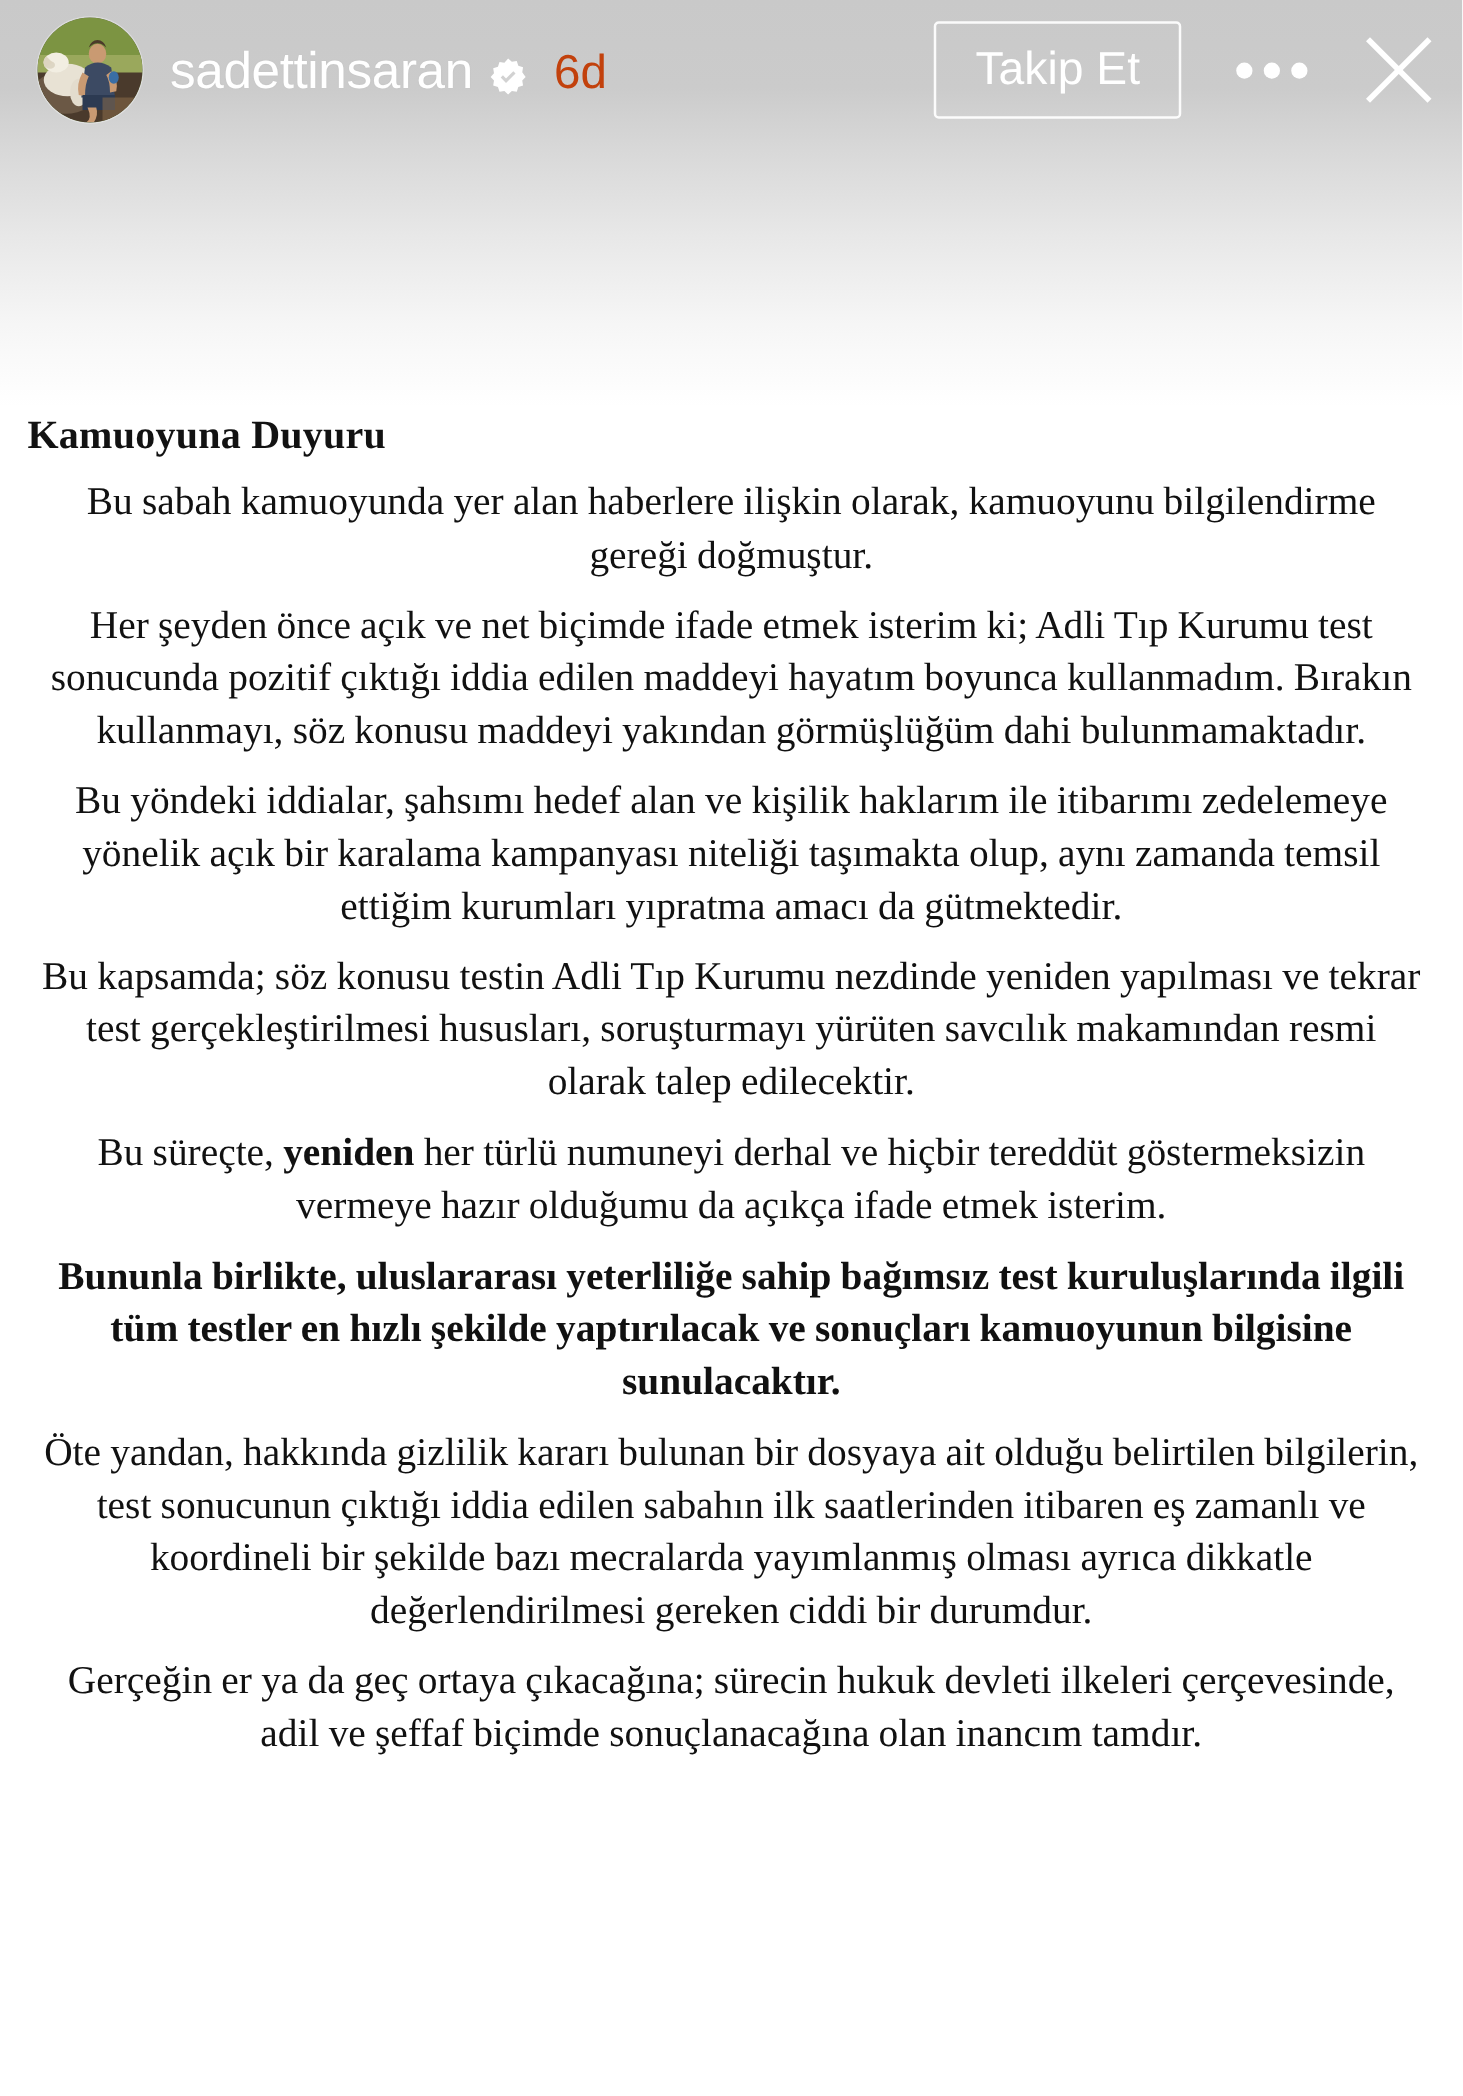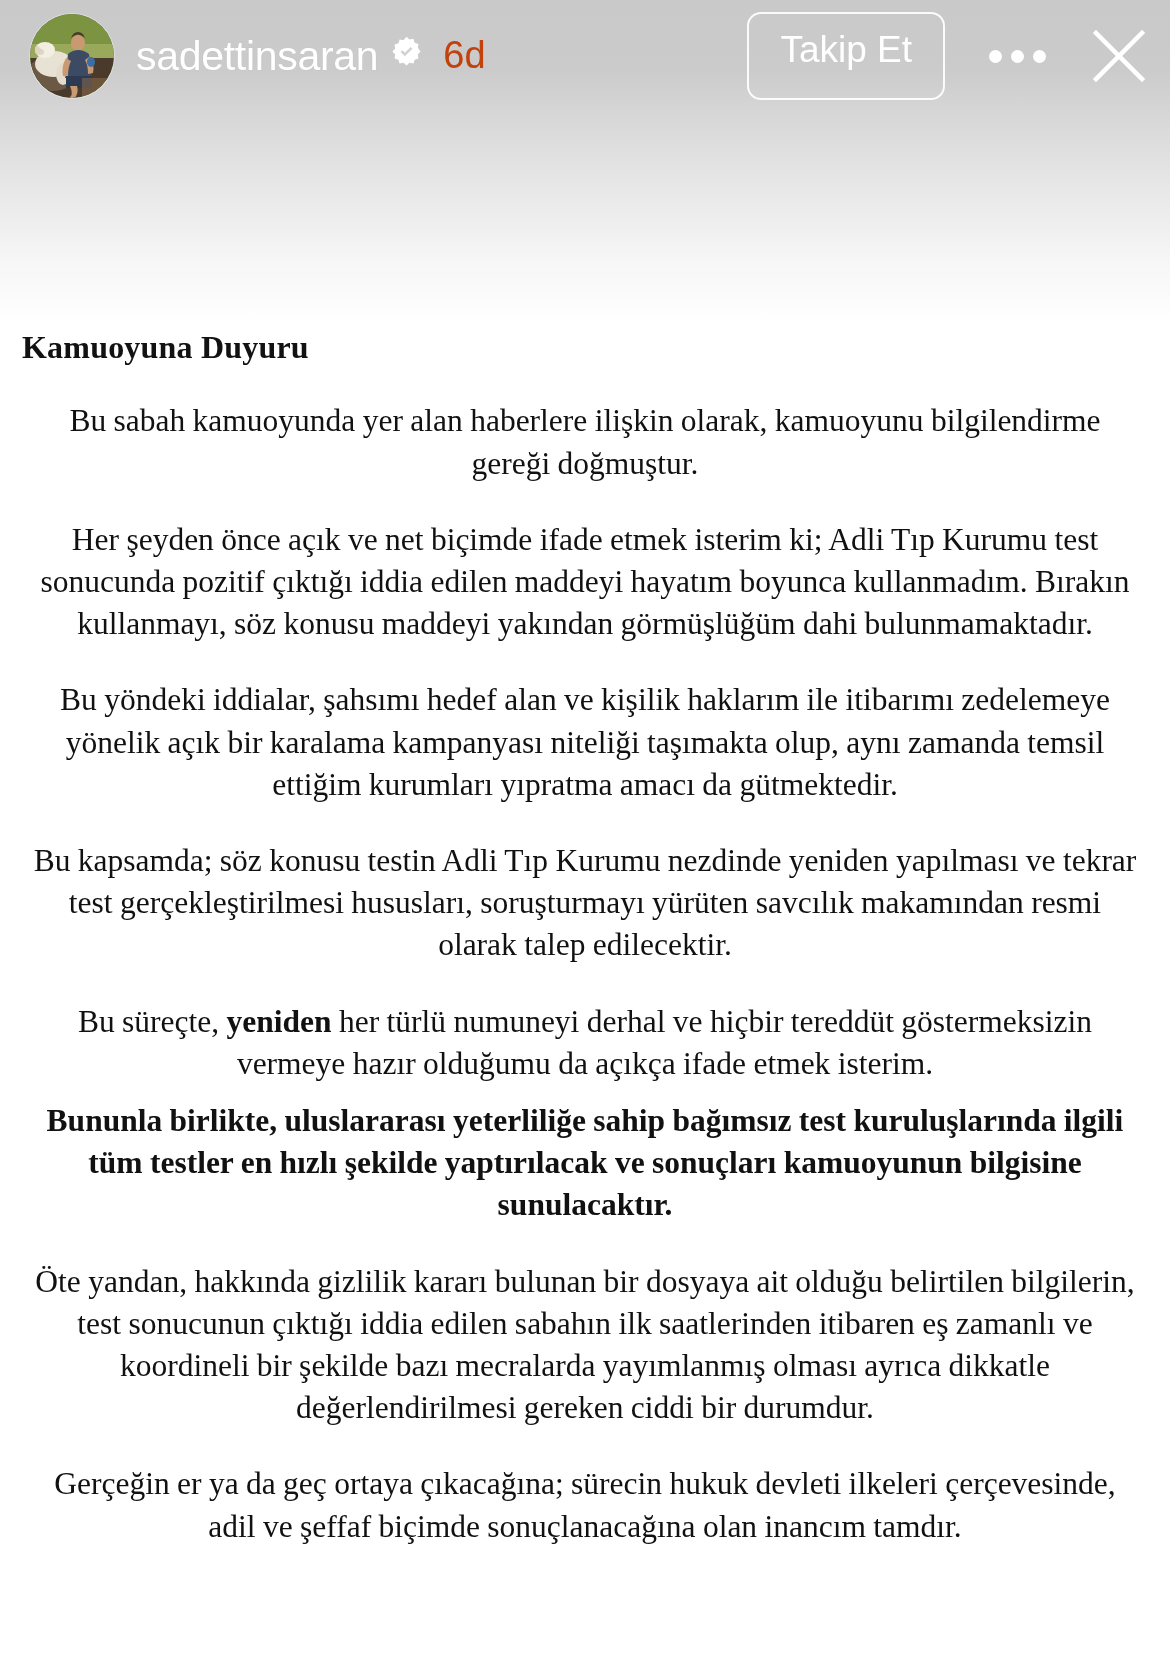--- a/index.html
+++ b/index.html
@@ -56,21 +56,21 @@
     border-radius: 50%;
     overflow: hidden;
     position: relative;
     background: #5e6b3a;
     box-shadow: 0 0 0 1px rgba(255,255,255,0.35);
   }
   .avatar svg { display: block; width: 100%; height: 100%; }
 
   .username-wrap {
     display: flex;
-    align-items: flex-start;
+    align-items: flex-end;
     margin-left: 22px;
     flex: 0 0 auto;
   }
 
   .username {
     font-size: 41px;
     font-weight: 400;
     color: #ffffff;
     letter-spacing: -0.3px;
     line-height: 1;
@@ -93,25 +93,25 @@
   }
 
   .header-right {
     margin-left: auto;
     display: flex;
     align-items: center;
   }
 
   .follow-button {
     border: 2px solid rgba(255,255,255,0.92);
-    border-radius: 14px;
+    border-radius: 4px;
     color: #ffffff;
     font-size: 37px;
     font-weight: 400;
-    padding: 17px 31px 30px;
+    padding: 17px 31px 20px;
     background: transparent;
     line-height: 1;
     font-family: "Liberation Sans", sans-serif;
     white-space: nowrap;
     cursor: pointer;
   }
 
   .more-icon {
     display: flex;
     align-items: center;
@@ -153,21 +153,21 @@
     margin: 28px 0 0;
     letter-spacing: 0.2px;
     line-height: 1.2;
   }
 
   .doc-paragraph {
     text-align: center;
     font-size: 31.5px;
     line-height: 1.34;
     color: #111111;
-    margin-top: 34px;
+    margin-top: 14px;
     padding: 0 10px;
     hyphens: none;
     word-spacing: -0.5px;
   }
 
   .doc-paragraph.tight { margin-top: 15px; font-weight: bold; }
 
   .doc-paragraph b { font-weight: bold; }
 </style>
 </head>

